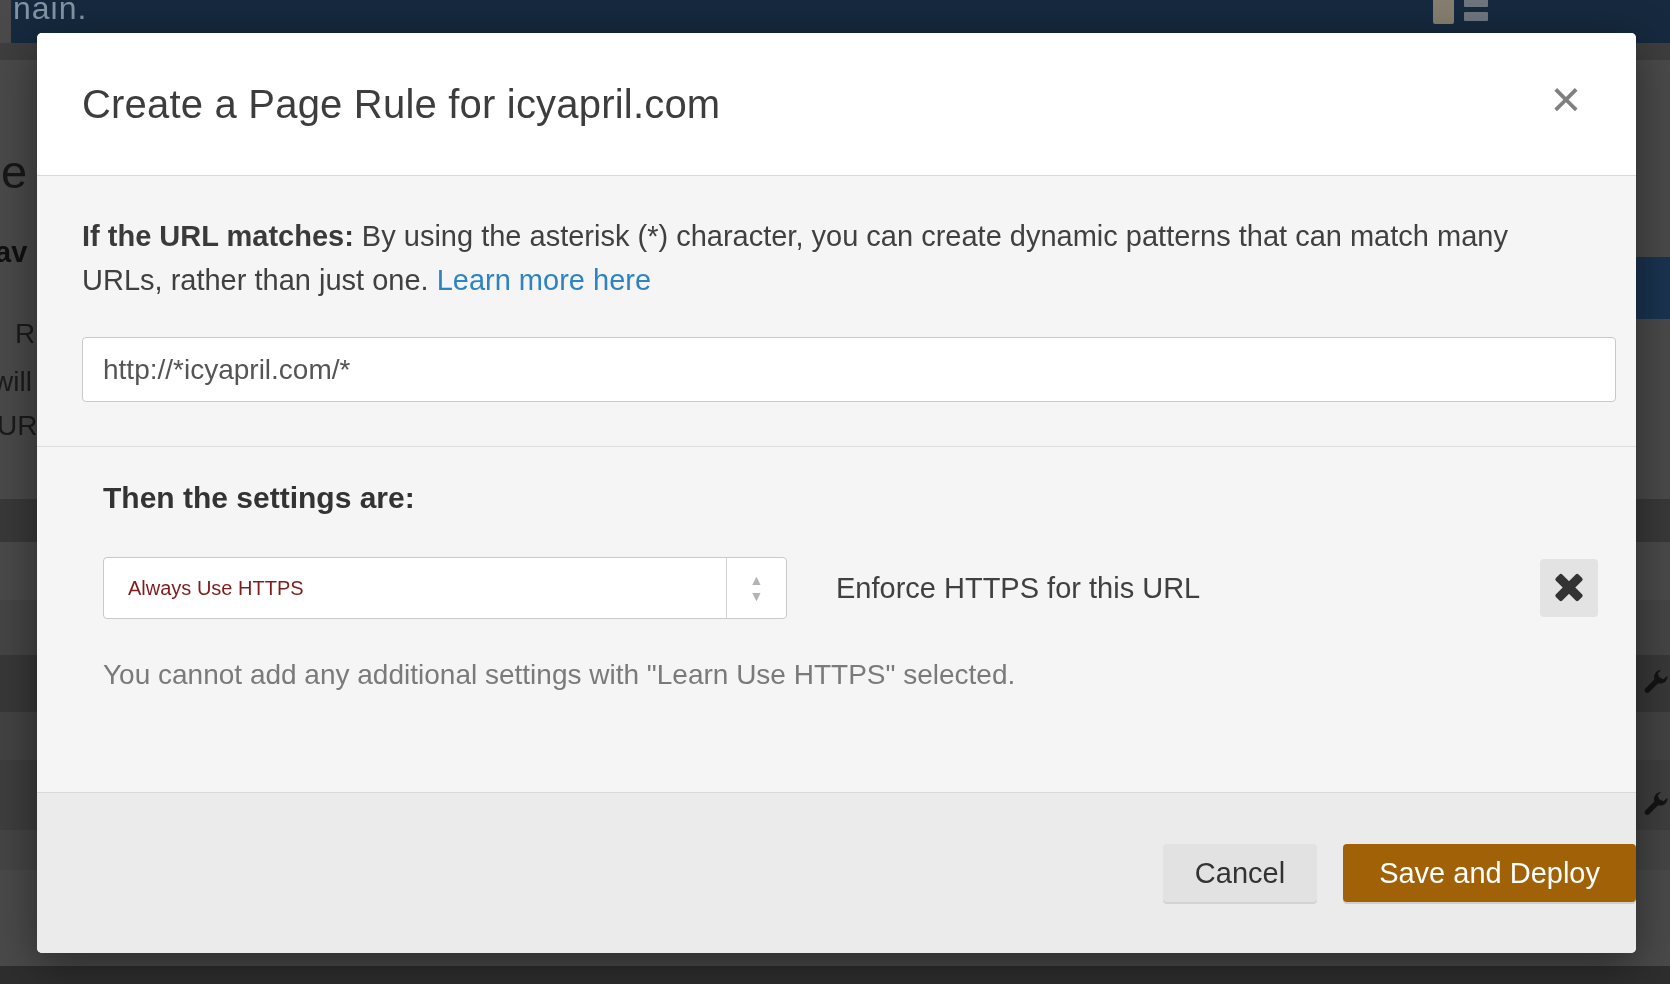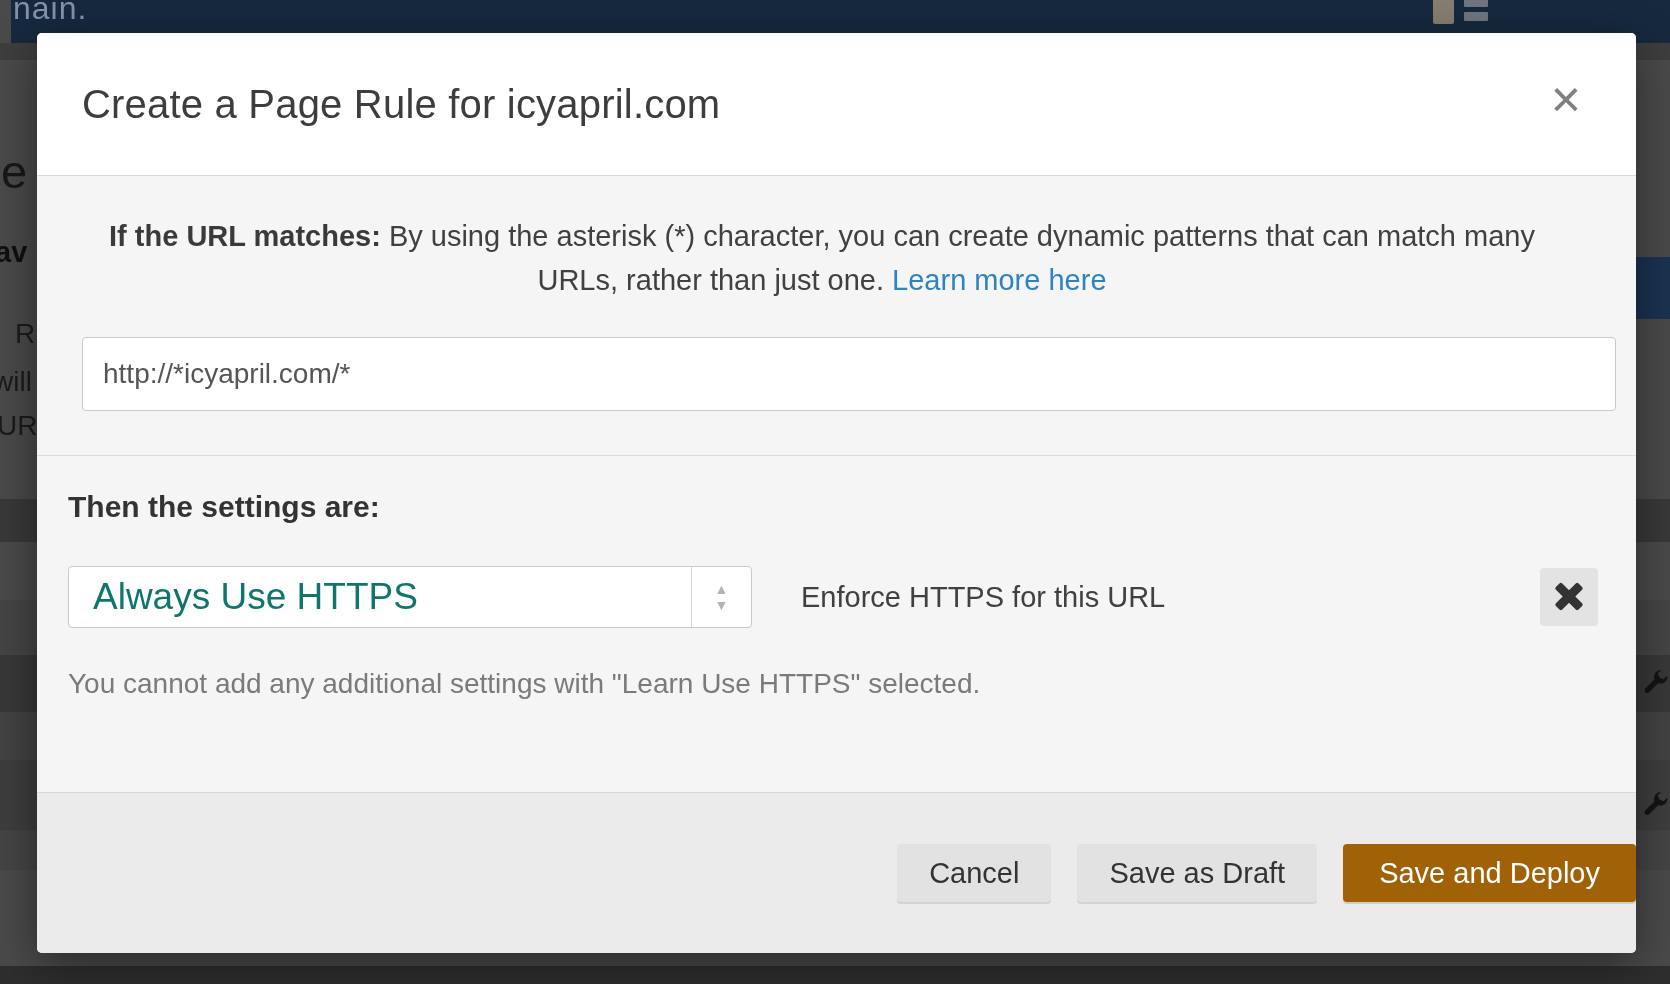--- a/index.html
+++ b/index.html
@@ -56,40 +56,40 @@
     position: absolute; right: 42px; top: 38px;
     width: 56px; height: 56px; border: none; background: transparent;
     color: #7f7f7f; font-size: 52px; line-height: 56px; font-weight: 400;
     cursor: pointer; text-align: center; padding: 0;
   }
   .modal-body {
     flex: 1 1 auto; background: #f5f5f5;
     border-top: 1px solid #d9d9d9; border-bottom: 1px solid #d9d9d9;
   }
   .url-section { padding: 38px 20px 44px 45px; border-bottom: 1px solid #dcdcdc; }
-  .url-copy { width: 1480px; font-size: 29px; line-height: 44px; color: #404040; text-align: center; }
+  .url-copy { width: 1480px; font-size: 29px; line-height: 44px; color: #404040; }
   .url-copy b { font-weight: 700; color: #3a3a3a; }
   .url-link { color: #2e83c3; text-decoration: none; cursor: pointer; }
   .url-input {
-    display: block; width: 100%; height: 74px; margin-top: 35px;
+    display: block; width: 100%; height: 65px; margin-top: 35px;
     border: 1px solid #c9c9c9; border-radius: 4px; background: #ffffff;
     font-family: inherit; font-size: 28px; color: #555555; padding: 0 20px;
     outline: none;
   }
-  .settings-section { padding: 34px 20px 0 31px; }
+  .settings-section { padding: 34px 20px 0 45px; margin-left: 21px; }
   .settings-heading { font-size: 30px; font-weight: 700; color: #333333; margin-bottom: 42px; }
   .setting-row { display: flex; align-items: center; }
   .setting-select {
     display: flex; align-items: stretch; width: 684px; height: 62px;
     background: #ffffff; border: 1px solid #c9c9c9; border-radius: 4px;
     cursor: pointer;
   }
   .setting-select-value {
     flex: 1 1 auto; display: flex; align-items: center;
-    padding-left: 24px; font-size: 37px; color: #0f766e;
+    padding-left: 24px; font-size: 20px; color: #7f1d1d;
   }
   .setting-select-arrows {
     flex: 0 0 60px; border-left: 1px solid #d4d4d4;
     display: flex; flex-direction: column; align-items: center; justify-content: center;
     gap: 4px; color: #b3b3b3; font-size: 14px; line-height: 12px;
   }
   .setting-desc { flex: 1 1 auto; margin-left: 49px; font-size: 29px; color: #404040; }
   .setting-remove {
     position: relative; flex: 0 0 58px; width: 58px; height: 58px; margin-right: 18px;
     background: #e3e3e3; border: none; border-radius: 4px; cursor: pointer;
@@ -187,17 +187,16 @@
         </button>
       </div>
 
       <div class="settings-helper">You cannot add any additional settings with "Learn Use HTTPS" selected.</div>
     </div>
 
   </div>
 
   <div class="modal-footer">
     <button class="btn btn-gray">Cancel</button>
-    <button class="btn btn-gray">Save as Draft</button>
     <button class="btn btn-green">Save and Deploy</button>
   </div>
 
 </div>
 
 </body></html>

